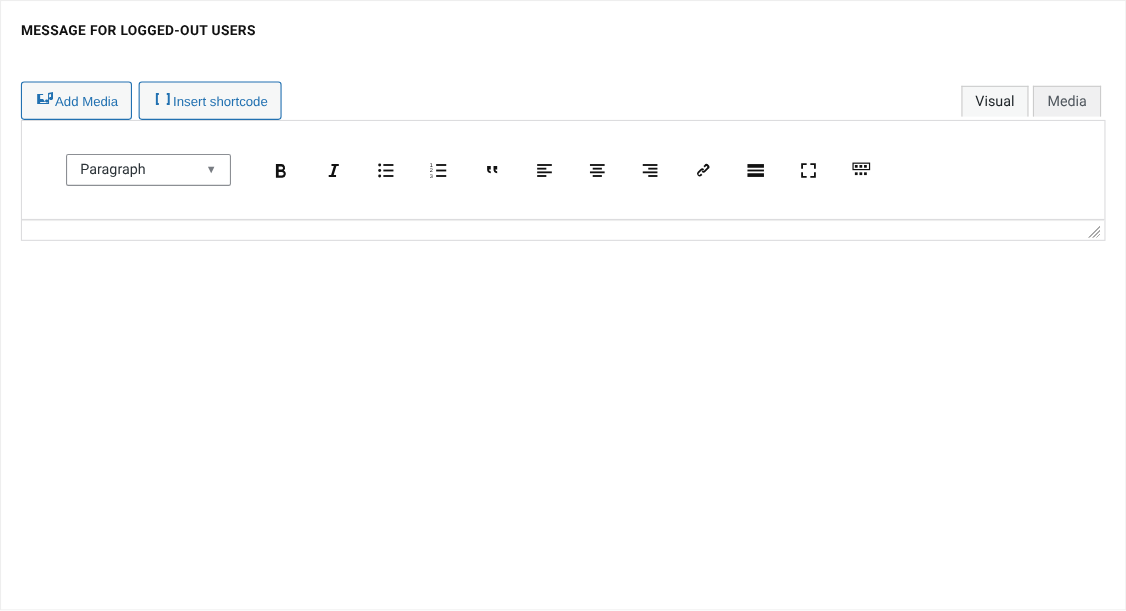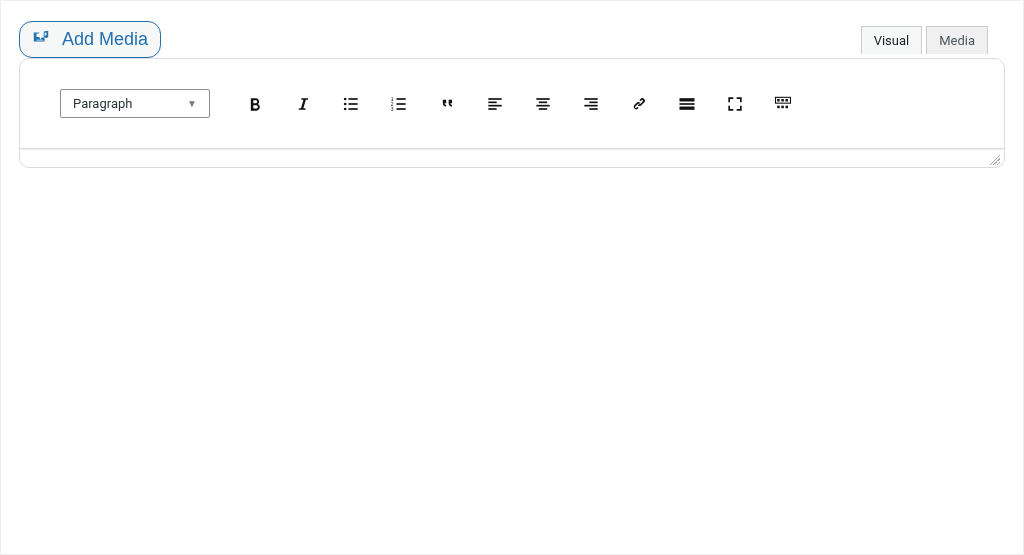--- a/index.html
+++ b/index.html
@@ -26,55 +26,55 @@
   .top-row {
     display: flex;
     align-items: center;
     justify-content: space-between;
     margin-bottom: 0;
   }
   .btn-group { display: flex; gap: 6px; }
   .wp-btn {
     display: inline-flex;
     align-items: center;
-    gap: 12px;
+    gap: 0;
     border: 1px solid #2271b1;
     background: #f6f7f7;
     color: #2271b1;
     padding: 6px 12px;
-    font-size: 18px;
-    border-radius: 13px;
+    font-size: 12px;
+    border-radius: 3px;
     cursor: pointer;
   }
   .wp-btn svg { width: 18px; height: 18px; }
   .tabs {
     display: flex;
     align-items: flex-end;
-    margin-right: 17px;
+    margin-right: 4px;
   }
   .tab {
     padding: 6px 12px;
     font-size: 13px;
     color: #50575e;
     background: #f0f0f1;
     border: 1px solid #ccc;
     border-bottom: none;
     cursor: pointer;
     margin-left: 4px;
   }
   .tab.active {
     background: #f6f7f7;
     border-color: #ccc;
     color: #1d2327;
     position: relative;
     z-index: 2;
   }
   .editor-wrap {
     border: 1px solid #dcdcde;
-    border-radius: 10px;
+    border-radius: 0;
     margin-top: 0;
     background: #fff;
   }
   .toolbar {
     display: flex;
     align-items: center;
     gap: 22px;
     padding: 30px 40px 30px 40px;
     border-bottom: 1px solid #dcdcde;
   }
@@ -122,31 +122,40 @@
     background:
       linear-gradient(135deg, transparent 0 55%, #aaa 55% 60%, transparent 60% 70%, #aaa 70% 75%, transparent 75% 85%, #aaa 85% 90%, transparent 90%);
     cursor: nwse-resize;
   }
 </style>
 </head>
 <body>
 
 <div class="panel">
 
+  <div class="section-title">MESSAGE FOR LOGGED-OUT USERS</div>
 
   <div class="top-row">
     <div class="btn-group">
       <button class="wp-btn">
         <span>
           <svg viewBox="0 0 20 20">
               <path fill="#2271b1" d="M13 11V4l5-1v6.5c0 1-.9 1.5-2 1.5s-2-.5-2-1.5.9-1.5 2-1.5V5l-2 .4V12c0 1-.9 1.5-2 1.5S10 13 10 12s.9-1.5 2-1.5zM2 5h6v1H5v8h8v-3h1v4H2V5zm1 2h2v2H3V7zm0 3h5l2 3H3v-3z"></path>
             </svg>
         </span>
         <span>Add Media</span>
       </button>
+      <button class="wp-btn">
+        <span>
+          <svg viewBox="0 0 20 20">
+              <path fill="#2271b1" d="M6 4H3v12h3v-2H5V6h1V4zm8 0h3v12h-3v-2h1V6h-1V4z"></path>
+            </svg>
+        </span>
+        <span>Insert shortcode</span>
+      </button>
     </div>
 
     <div class="tabs">
       <div class="tab active">Visual</div>
       <div class="tab">Media</div>
     </div>
   </div>
 
   <div class="editor-wrap">
 

